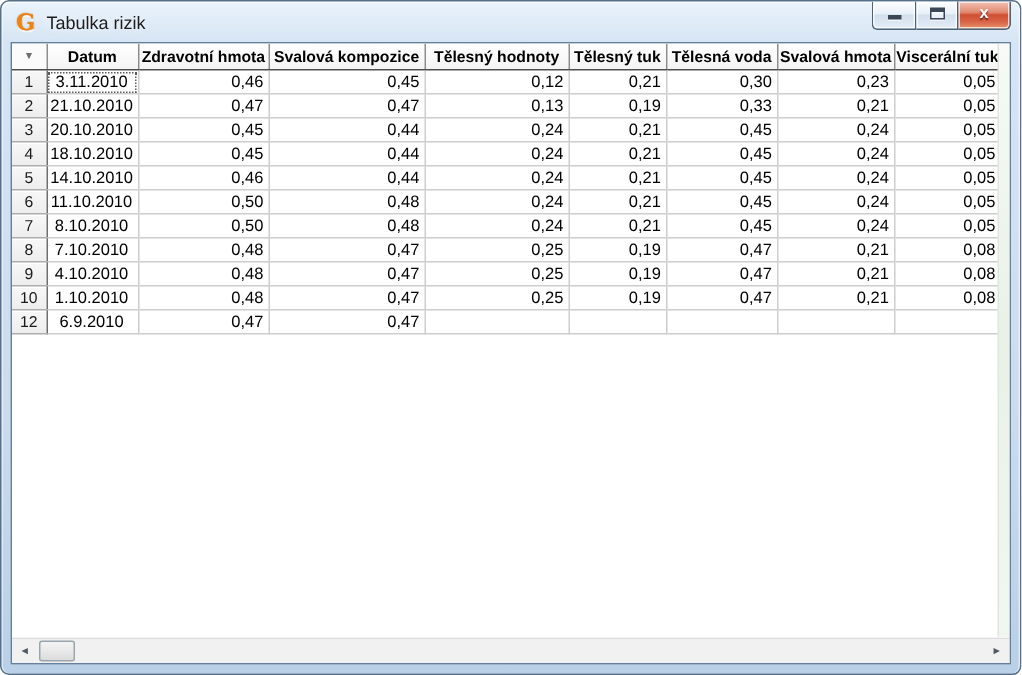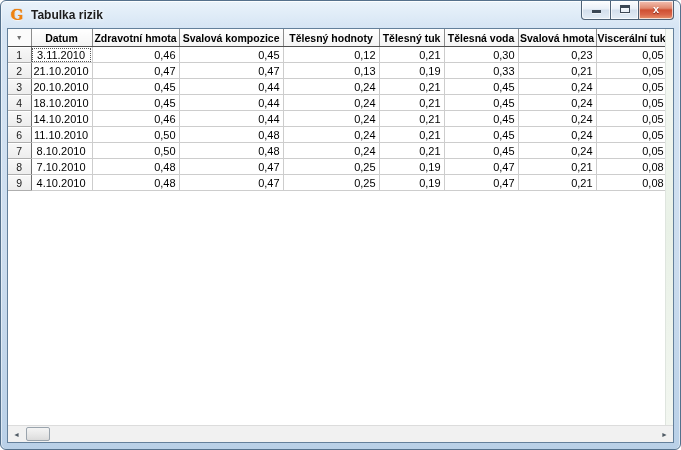--- a/index.html
+++ b/index.html
@@ -12,21 +12,21 @@
     background:linear-gradient(180deg,#eaf3fb 0%,#d6e5f4 6%,#cbdcee 60%,#b9d0e7 100%);
     box-shadow: inset 0 1px 0 rgba(255,255,255,.85), inset 1px 0 0 rgba(255,255,255,.5), inset -1px 0 0 rgba(255,255,255,.5);
     overflow:hidden;
   }
   .titlebar { position:absolute; left:0; top:0; right:0; height:27px; display:flex; align-items:center; padding:0 8px; }
   .app-icon {
     width:16px; height:16px; margin-right:6px; text-align:center;
     font-family:"DejaVu Serif", serif; font-weight:bold; font-size:15px; line-height:16px;
     color:#ef8210; text-shadow:0 1px 0 rgba(255,255,255,.7), 0 0 1px #b35c00;
   }
-  .title-text { font-size:12px; color:#1d1d1d; text-shadow:0 0 6px rgba(255,255,255,.9);font-weight:bold; }
+  .title-text { font-size:12px; color:#1d1d1d; text-shadow:0 0 6px rgba(255,255,255,.9); }
 
   .controls { position:absolute; top:0; right:6px; display:flex; }
   .wbtn {
     height:19px; border:1px solid #4f6276; border-top:none;
     background:linear-gradient(180deg,#fdfeff 0%,#e9f0f8 45%,#d3dfec 50%,#e4edf6 100%);
     display:flex; align-items:flex-start; justify-content:center; cursor:default;
     box-shadow: inset 0 0 0 1px rgba(255,255,255,.7);
   }
   .wbtn-min { width:30px; border-radius:0 0 0 4px; }
   .wbtn-max { width:28px; border-left:none; }
@@ -233,20 +233,42 @@
               <td class="rowhead">9</td>
               <td class="cell c-date">4.10.2010</td>
               <td class="cell c-num">0,48</td>
               <td class="cell c-num">0,47</td>
               <td class="cell c-num">0,25</td>
               <td class="cell c-num">0,19</td>
               <td class="cell c-num">0,47</td>
               <td class="cell c-num">0,21</td>
               <td class="cell c-num">0,08</td>
             </tr>
+            <tr>
+              <td class="rowhead">10</td>
+              <td class="cell c-date">1.10.2010</td>
+              <td class="cell c-num">0,48</td>
+              <td class="cell c-num">0,47</td>
+              <td class="cell c-num">0,25</td>
+              <td class="cell c-num">0,19</td>
+              <td class="cell c-num">0,47</td>
+              <td class="cell c-num">0,21</td>
+              <td class="cell c-num">0,08</td>
+            </tr>
+            <tr>
+              <td class="rowhead">12</td>
+              <td class="cell c-date">6.9.2010</td>
+              <td class="cell c-num">0,47</td>
+              <td class="cell c-num">0,47</td>
+              <td class="cell c-num"></td>
+              <td class="cell c-num"></td>
+              <td class="cell c-num"></td>
+              <td class="cell c-num"></td>
+              <td class="cell c-num"></td>
+            </tr>
           </tbody>
       </table>
       <div class="right-strip"></div>
     </div>
 
     <div class="hscroll">
       <div class="sb-btn">
           <span>◄</span>
         </div>
       <div class="sb-thumb"></div>

